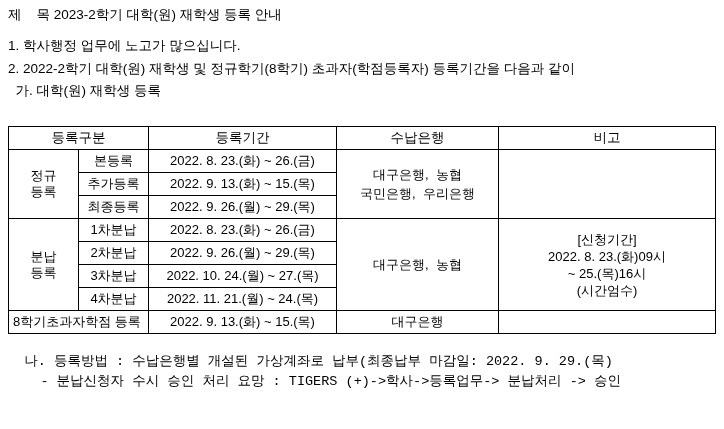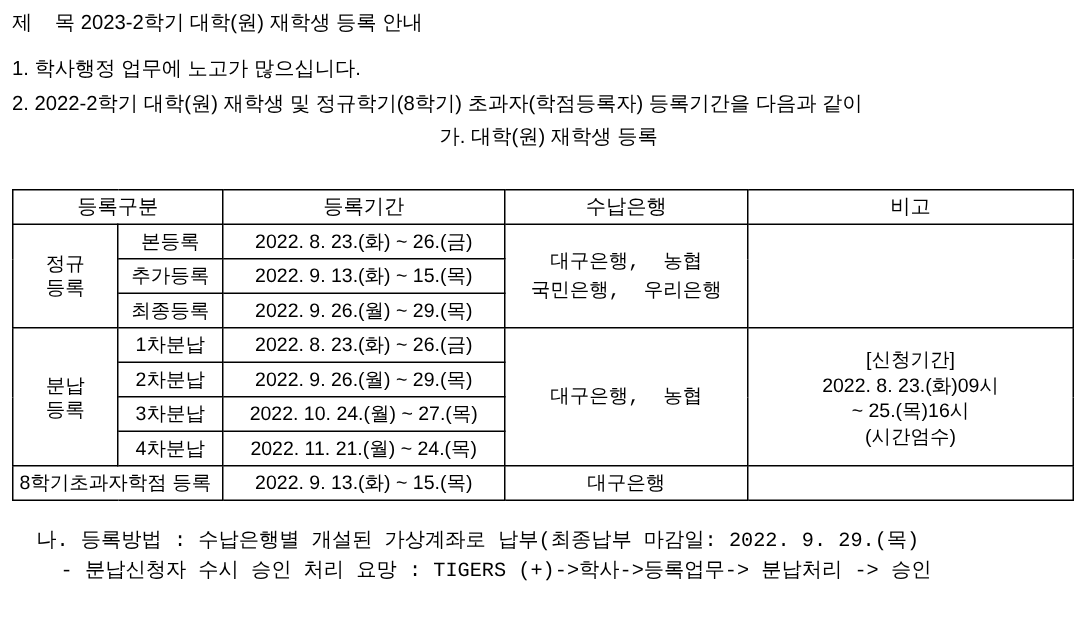--- a/index.html
+++ b/index.html
@@ -37,21 +37,21 @@
     width: 708px;
   }
   .line {
     line-height: 19px;
     font-size: 13.5px;
     white-space: pre;
   }
   .line.l1 { margin-top: 4px; }
   .line.l2 { margin-top: 4px; }
   .line.cont { margin-top: 0px; }
-  .line.sub { margin-top: 3px; text-align: center; }
+  .line.sub { margin-top: 3px; }
 
   table.reg {
     position: absolute;
     left: 8px;
     top: 126px;
     border-collapse: collapse;
     width: 708px;
     table-layout: fixed;
   }
   table.reg td, table.reg th {
@@ -77,21 +77,20 @@
     width: 88px;
   }
   td.period {
     width: 188px;
   }
   td.bank {
     width: 162px;
     text-align: left;
     padding-left: 12px;
     line-height: 19px;
-    font-family: Liberation Mono, monospace;
   }
   td.note {
     text-align: left;
     padding-left: 8px;
     line-height: 17px;
     font-size: 12.5px;
   }
   td.bank-c {
     text-align: left;
     padding-left: 12px;

